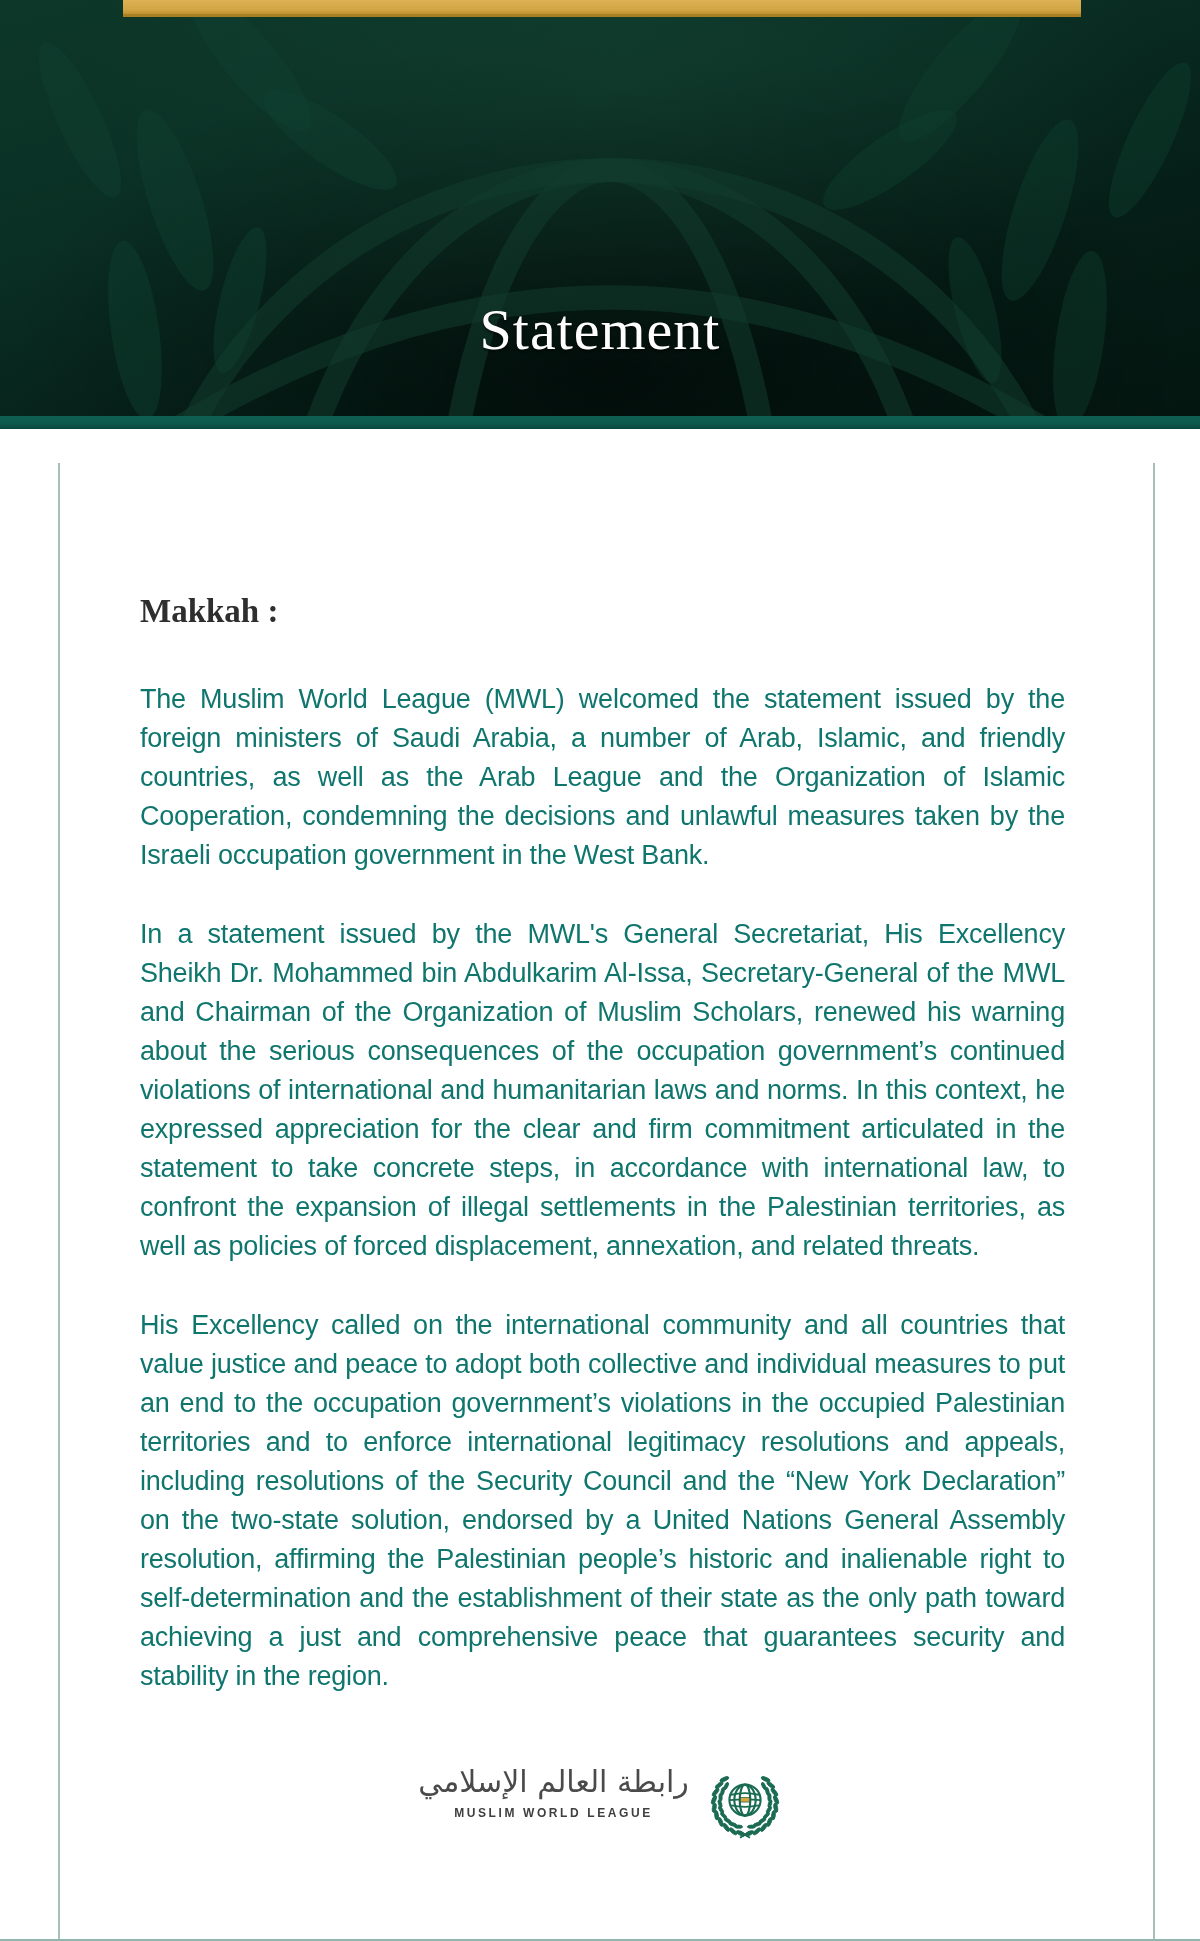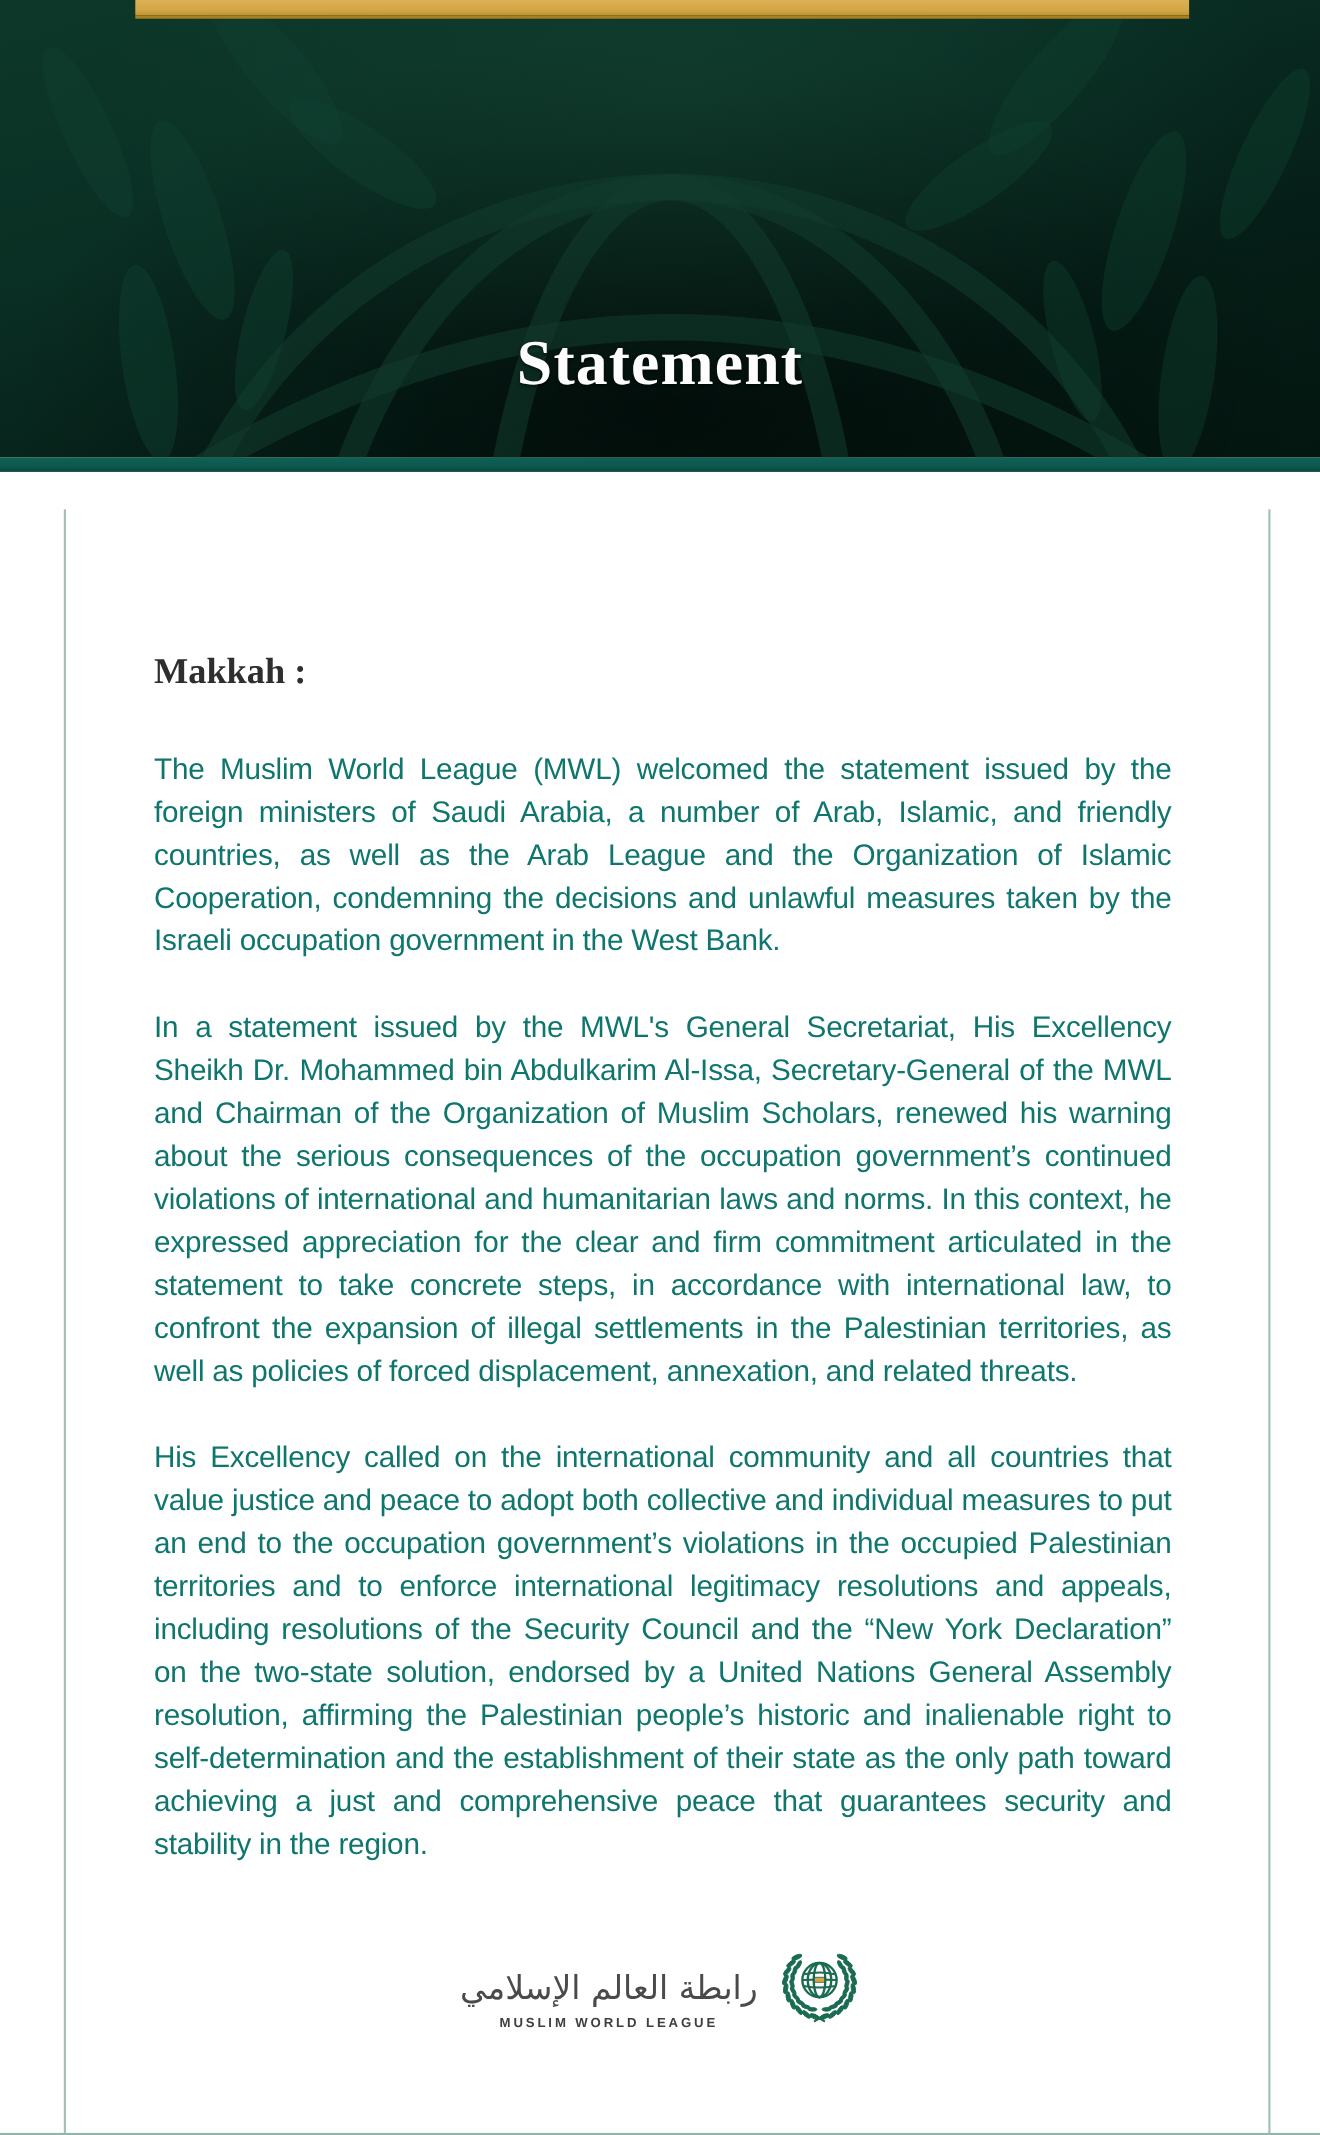--- a/index.html
+++ b/index.html
@@ -10,41 +10,41 @@
   .hdr{position:absolute;top:0;left:0;width:1200px;height:416px;
        background:
          radial-gradient(ellipse 760px 420px at 52% 18%, rgba(27,80,60,0.35), rgba(0,0,0,0) 70%),
          radial-gradient(ellipse 820px 460px at 50% 88%, rgba(0,0,0,0.55), rgba(0,0,0,0) 72%),
          linear-gradient(165deg,#0d3829 0%,#0a2f24 35%,#051e17 70%,#041610 100%);}
   .hdr-deco{position:absolute;top:0;left:0;width:1200px;height:416px;display:block;}
   .gold-bar{position:absolute;top:0;left:123px;width:958px;height:14px;
             background:linear-gradient(180deg,#ddb155 0%,#d2a544 70%,#c1922f 100%);
             border-bottom:3px solid #a87f22;}
   .title{position:absolute;top:296px;left:0;width:100%;margin:0;text-align:center;
-         font-family:"Liberation Serif",serif;font-weight:700;font-size:58px;
+         font-family:"Liberation Serif",serif;font-weight:400;font-size:58px;
          letter-spacing:1px;color:#fdfdfd;text-shadow:0 2px 3px rgba(0,0,0,0.6);}
 
   
   .band{position:absolute;top:416px;left:0;width:1200px;height:13px;
         background:linear-gradient(180deg,#0f6154 0%,#0d584c 60%,#0a463d 100%);}
 
   
   .content{position:absolute;top:429px;left:0;right:0;bottom:0;background:#ffffff;margin-top:34px;}
   .vline{position:absolute;top:0;bottom:0;width:2px;background:#a6bfb9;}
   .vline.left{left:58px;}
   .vline.right{left:1153px;}
   .text-col{margin:0 135px 0 140px;}
   .loc{margin:0;padding-top:130px;font-family:"Liberation Serif",serif;
        font-weight:700;font-size:33px;color:#2e2e2e;}
   .para{margin:40px 0 0;font-size:27px;line-height:39px;color:#0f766e;
         text-align:justify;letter-spacing:-0.2px;}
   .para.first{margin-top:50px;}
 
   
-  .logo{margin-top:68px;display:flex;justify-content:center;align-items:flex-end;gap:14px;}
+  .logo{margin-top:68px;display:flex;justify-content:center;align-items:flex-start;gap:14px;}
   .logo-text{display:flex;flex-direction:column;align-items:center;}
   .arabic{font-family:"DejaVu Sans",sans-serif;font-size:30px;color:#4a4a4a;direction:rtl;}
   .org{margin-top:7px;font-family:Liberation Sans, sans-serif;font-weight:700;
        font-size:12px;letter-spacing:2.6px;color:#3f3f3f;white-space:nowrap;}
   .emblem{display:block;}
 
   .bottom-line{position:absolute;bottom:0;left:0;width:100%;height:2px;background:#8fb5ad;}
 </style>
 </head>
 <body>

